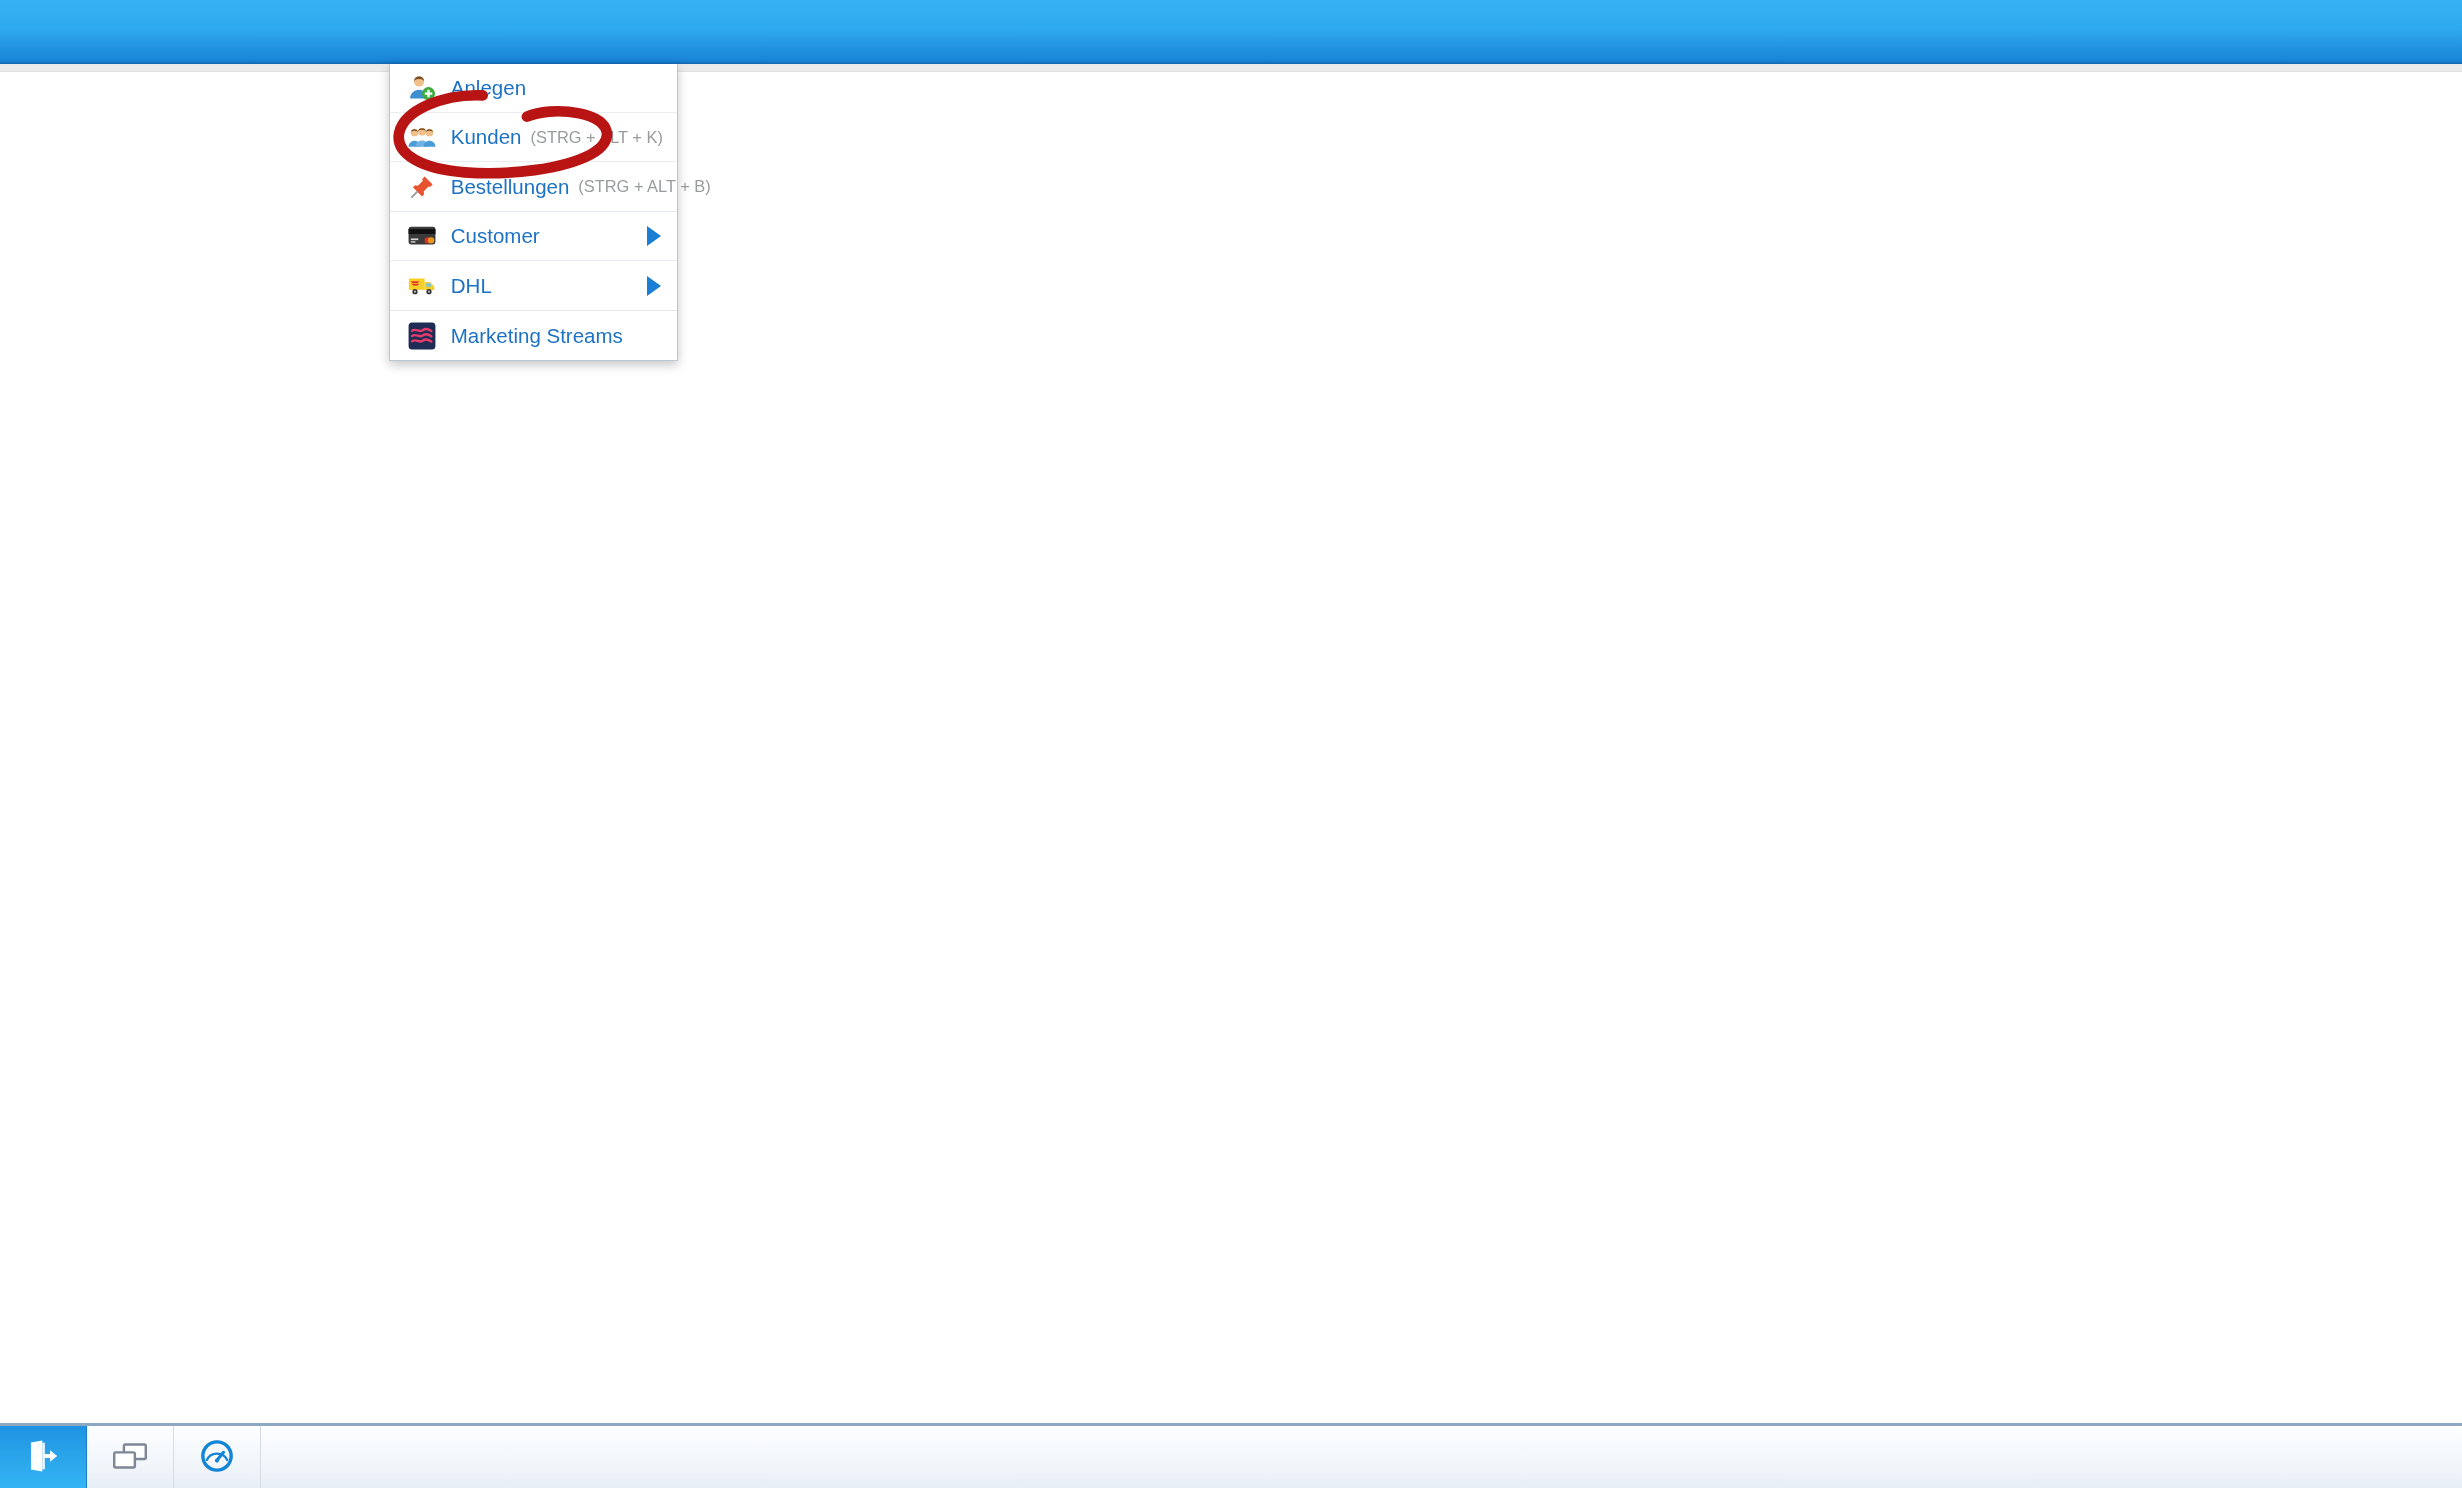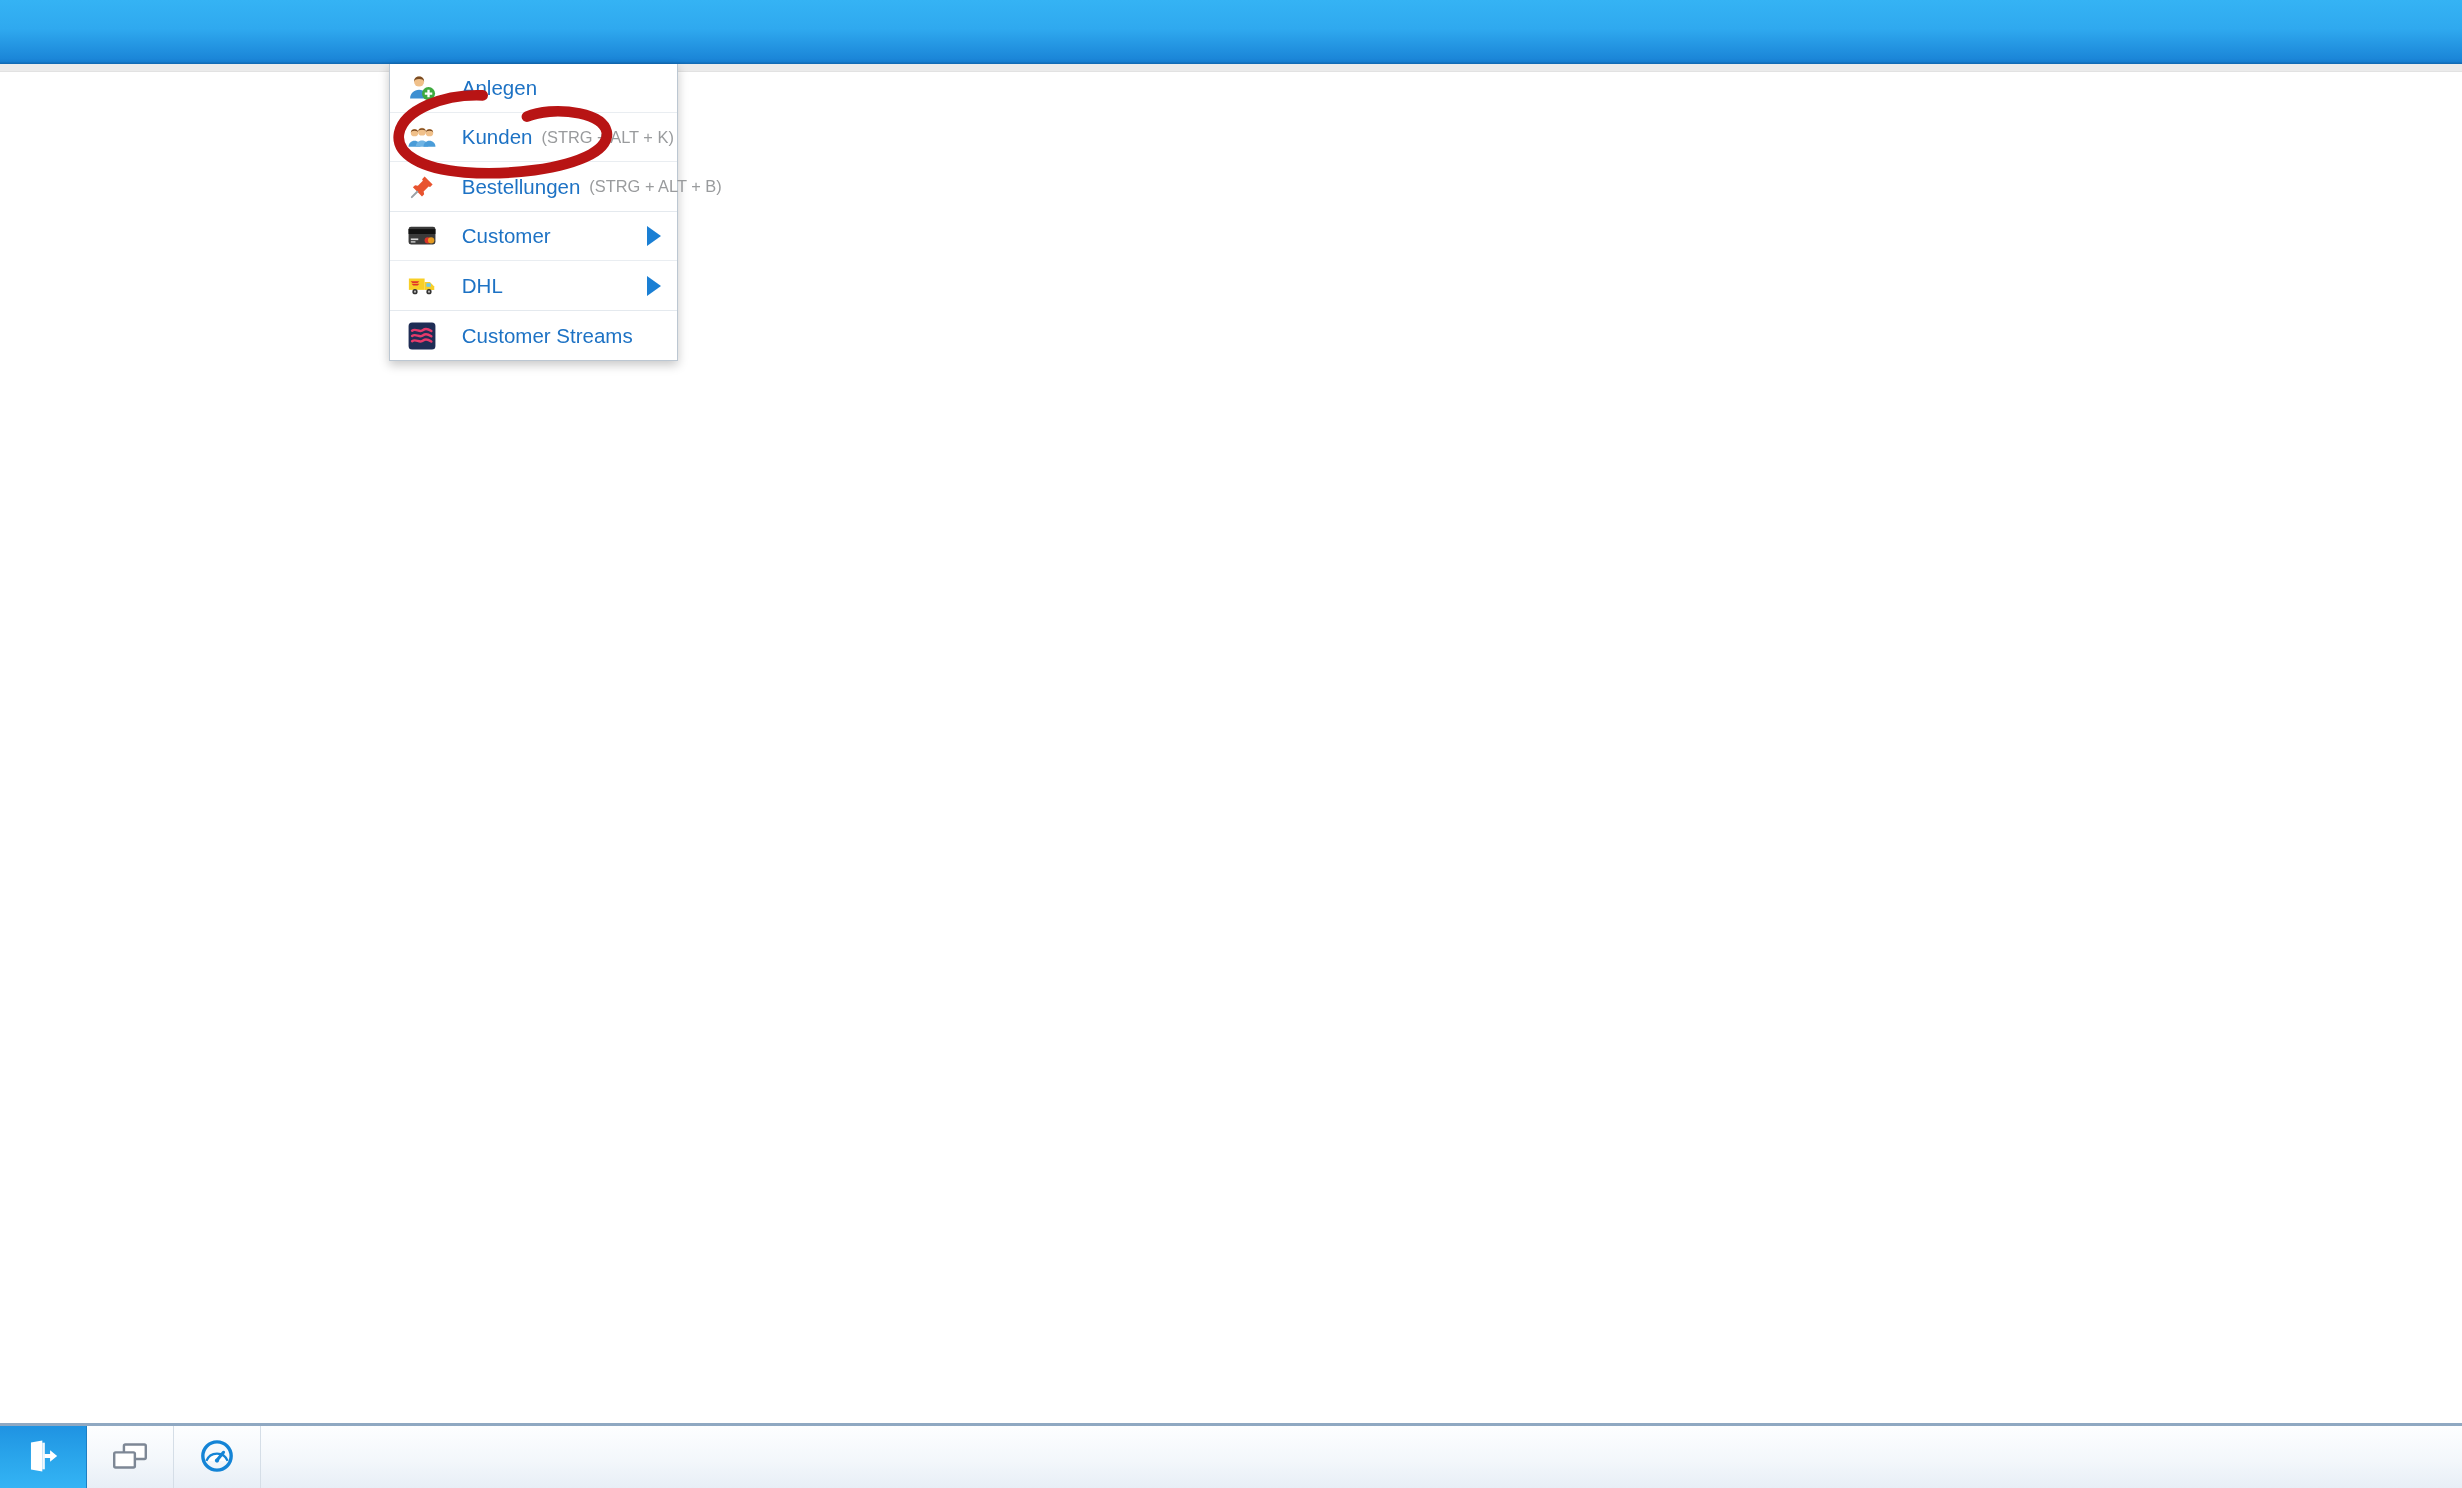--- a/index.html
+++ b/index.html
@@ -162,21 +162,20 @@
   .menu-item:last-child { border-bottom: none; align-items: center; }
   .menu-ico {
     width: 28px; height: 28px;
     margin-right: 14.8px; flex: none;
     display: flex; align-items: center; justify-content: center;
   }
   .menu-label {
     font-size: 20.5px;
     color: #1d72c4;
     white-space: nowrap;
-    margin-left: 11px;
   }
   .menu-short {
     font-size: 16.4px;
     color: #999b9d;
     margin-left: 9px;
     white-space: nowrap;
   }
   .menu-arrow {
     position: absolute; right: 16.4px; top: 50%;
     transform: translateY(-50%);
@@ -398,21 +397,21 @@
     <div class="menu-group">
       <div class="menu-item">
         <span class="menu-ico">
           <svg width="28" height="28" viewBox="0 0 24 24">
             <rect x="0.5" y="0.5" width="23" height="23" rx="3" fill="#1f2d55"></rect>
             <path d="M3.5 7.5c3-2.6 6.5 2 9.5-.6 2.2-1.9 4.8-.6 7 .8" stroke="#e63a6a" stroke-width="2.1" fill="none" stroke-linecap="round"></path>
             <path d="M3.5 12c3-2.6 6.5 2 9.5-.6 2.2-1.9 4.8-.6 7 .8" stroke="#e63a6a" stroke-width="2.1" fill="none" stroke-linecap="round"></path>
             <path d="M3.5 16.5c3-2.6 6.5 2 9.5-.6 2.2-1.9 4.8-.6 7 .8" stroke="#e63a6a" stroke-width="2.1" fill="none" stroke-linecap="round"></path>
           </svg>
         </span>
-        <span class="menu-label">Customer Streams</span>
+        <span class="menu-label">Marketing Streams</span>
       </div>
     </div>
   </div>
 
   <div class="annotation">
     <svg width="254" height="107" viewBox="0 0 310 130">
       <path d="M118 16 C 70 14, 22 34, 16 62 C 11 88, 44 106, 96 110
                C 152 114, 216 106, 250 88 C 280 72, 276 46, 236 38
                C 210 33, 186 36, 172 42" fill="none" stroke="#b81414" stroke-width="13" stroke-linecap="round" stroke-linejoin="round"></path>
     </svg>

